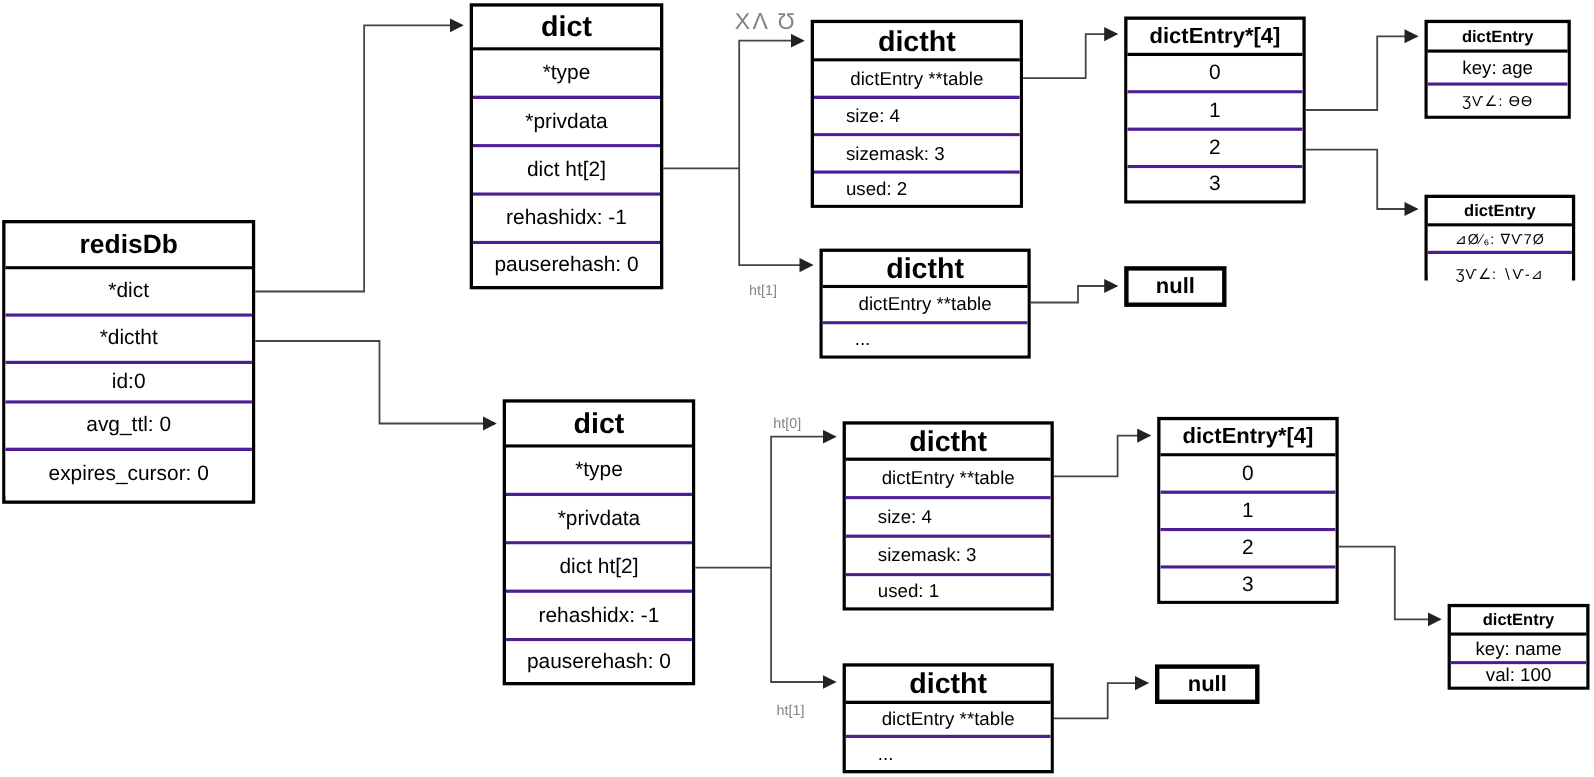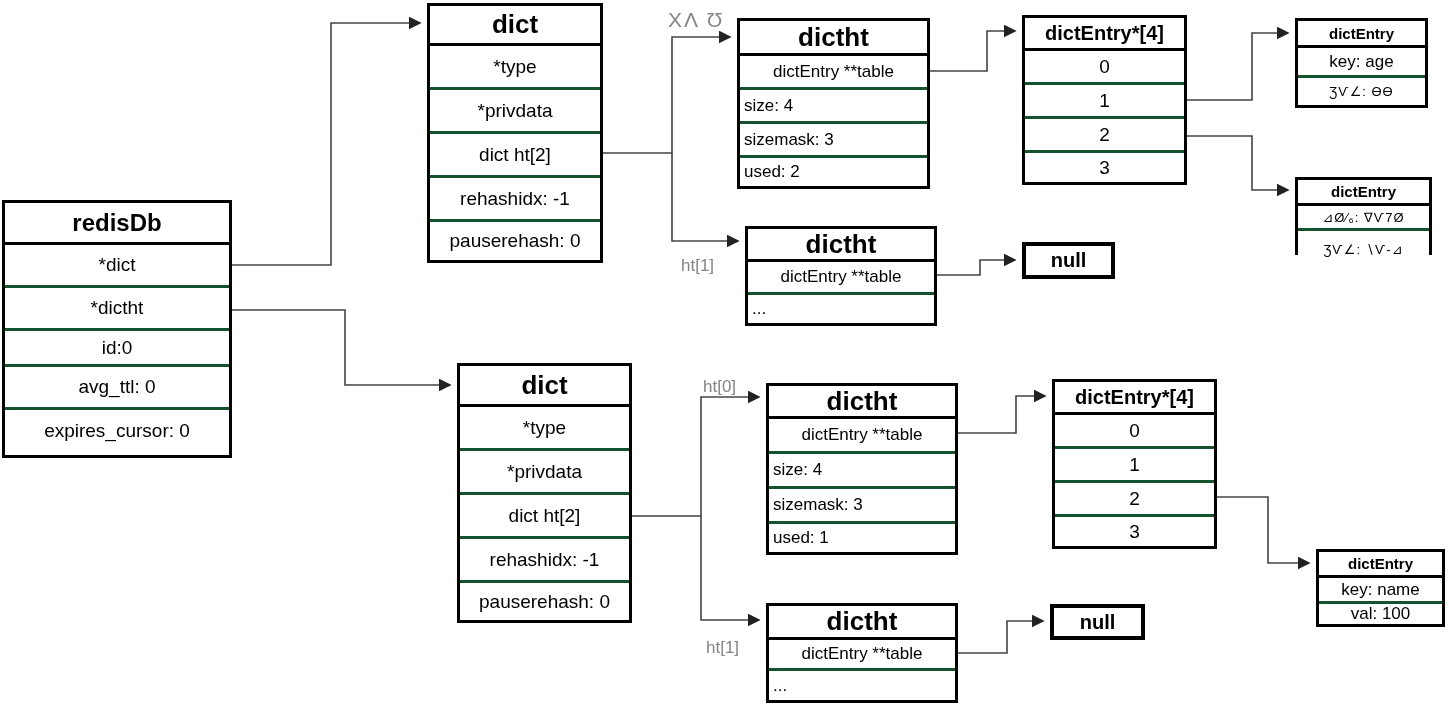--- a/index.html
+++ b/index.html
@@ -7,40 +7,40 @@
     position:relative;width:1449px;height:706px;background:#fff;overflow:hidden;
     font-family:"Liberation Sans", sans-serif;color:#000;
   }
   .box{position:absolute;background:#fff;border:3px solid #000;box-sizing:border-box;}
   .box .title{
     display:flex;align-items:center;justify-content:center;
     font-weight:bold;border-bottom:3px solid #000;box-sizing:border-box;
   }
   .box .row{
     display:flex;align-items:center;justify-content:center;
-    border-bottom:3px solid #14532d;box-sizing:border-box;background:#fff;
+    border-bottom:3px solid #4c1d95;box-sizing:border-box;background:#fff;
   }
   .box .row:last-child{border-bottom:none;}
-  .box .row.left{justify-content:flex-start;padding-left:4px;}
+  .box .row.left{justify-content:flex-start;padding-left:29px;}
 
   
   .rows19 .row{font-size:19px;}
   .rows17 .row{font-size:17px;}
   .garbled{font-size:13px !important;letter-spacing:1px;}
 
   .t-xl{font-size:26px;}
   .t-lg{font-size:24px;}
   .t-md{font-size:20px;}
   .t-sm{font-size:15px;}
 
   .nullbox{
     position:absolute;background:#fff;border:4px solid #000;box-sizing:border-box;
     display:flex;align-items:center;justify-content:center;font-weight:bold;font-size:20px;
   }
-  .ptr-label{position:absolute;color:#848484;font-size:17px;}
+  .ptr-label{position:absolute;color:#848484;font-size:13px;}
   svg.wires{position:absolute;left:0;top:0;pointer-events:none;}
 </style>
 </head>
 <body>
 
 <div id="canvas">
 
   <svg class="wires" width="1449" height="706" viewBox="0 0 1449 706">
     <defs>
       <marker id="arw" markerWidth="9" markerHeight="9" refX="7" refY="4" orient="auto">

